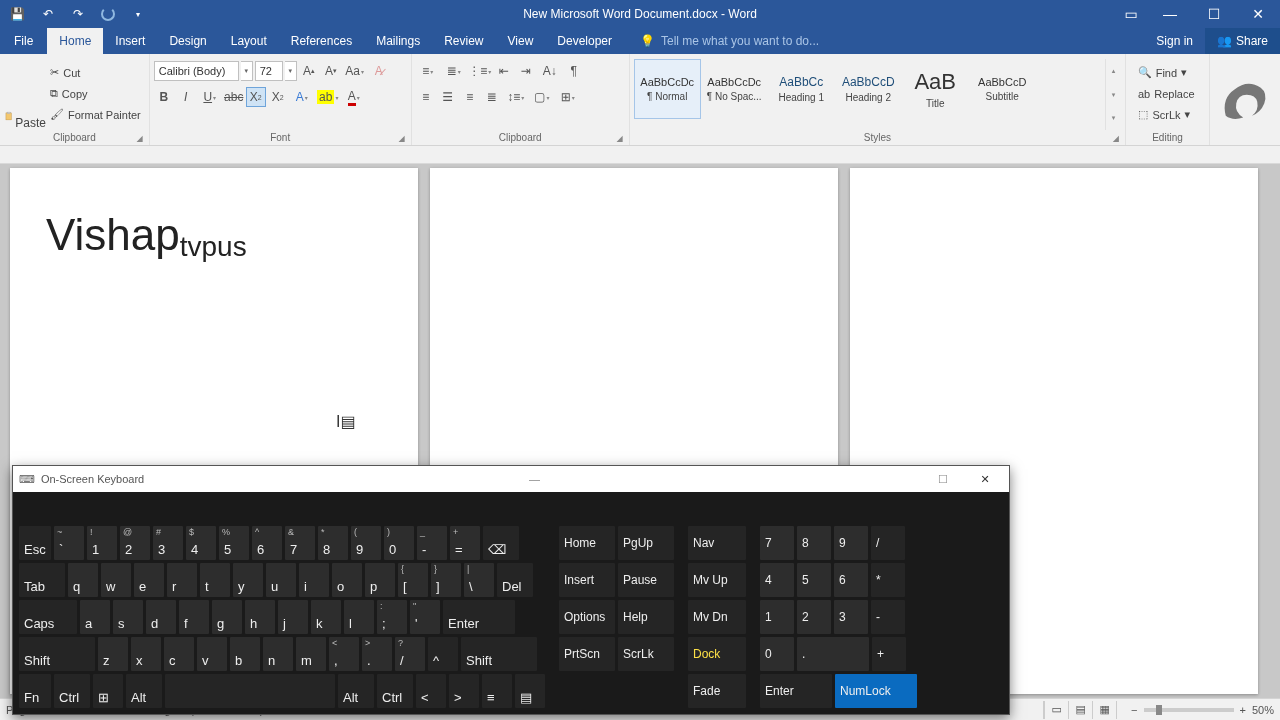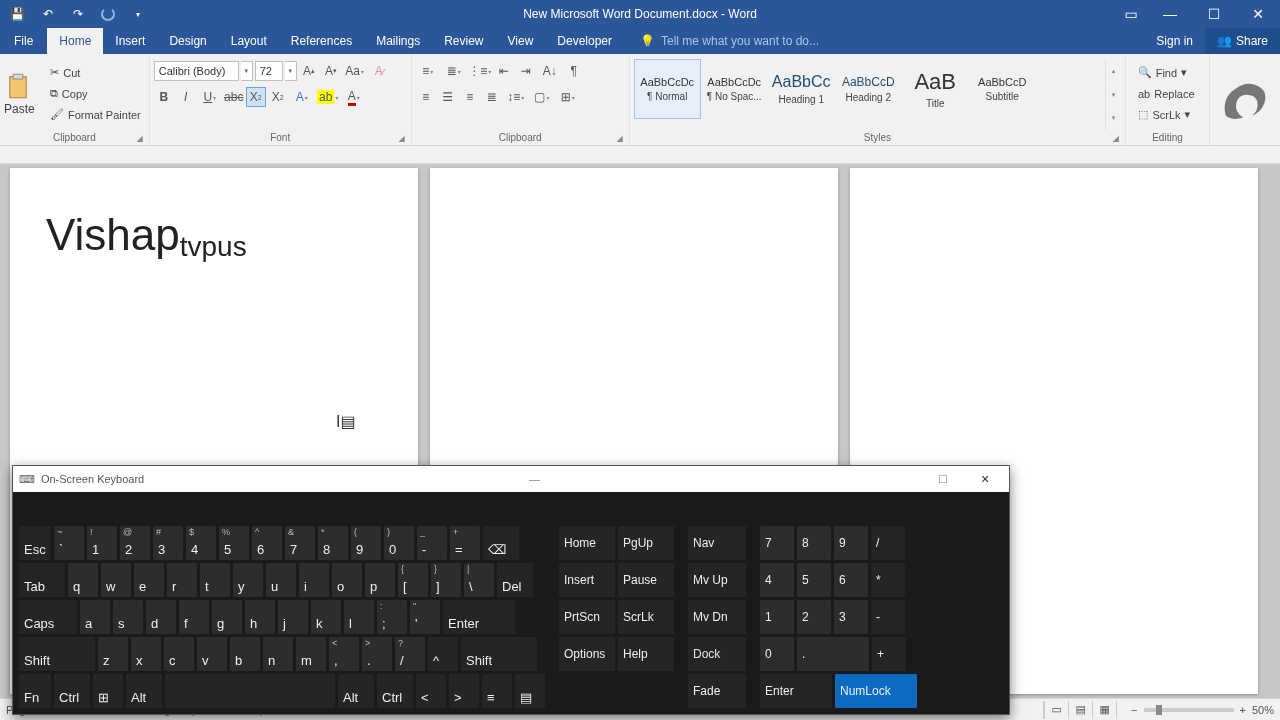--- a/index.html
+++ b/index.html
@@ -19,41 +19,41 @@
 .tellme{color:#aac5e6;padding-left:16px;display:flex;align-items:center;gap:6px}
 .tellme .bulb{color:#aac5e6}
 .mright{margin-left:auto;display:flex}
 .signin{padding:0 12px;display:flex;align-items:center}
 .share{background:#1e4e8c;padding:0 12px;display:flex;align-items:center;gap:4px}
 .ribbon{height:92px;background:#f1f1f1;border-bottom:1px solid #d4d4d4;display:flex;position:relative}
 .group{border-right:1px solid #e1e1e1;display:flex;flex-direction:column;padding:3px 4px 0}
 .grouplabel{font-size:10px;color:#666;text-align:center;padding:2px 0;position:relative}
 .dlaunch{position:absolute;right:2px;bottom:2px;font-size:8px;color:#888}
 .gbody{flex:1;display:flex}
-.bigbtn{width:42px;display:flex;flex-direction:column;align-items:flex-start;justify-content:center;gap:2px;color:#444}
+.bigbtn{width:42px;display:flex;flex-direction:row;align-items:flex-end;justify-content:center;gap:2px;color:#444}
 .bigbtn svg{width:28px;height:28px}
 .vstack{display:flex;flex-direction:column;gap:1px;justify-content:center}
 .sbtn{height:20px;display:flex;align-items:center;gap:4px;padding:0 4px;color:#444;font-size:11px}
 .fontrow{display:flex;gap:2px;align-items:center;height:22px}
 .combo{border:1px solid #c0c0c0;background:#fff;height:20px;display:flex;align-items:center;padding:0 4px;font-size:11px;color:#333}
 .combo.fname{width:85px}
 .combo.fsize{width:28px}
 .dd{width:12px;height:20px;border:1px solid #c0c0c0;border-left:none;background:#fff;display:flex;align-items:center;justify-content:center;font-size:7px;color:#666}
 .ibtn{width:20px;height:20px;display:flex;align-items:center;justify-content:center;color:#555;font-size:12px}
 .ibtn.w{width:24px}
 .ibtn .sub{font-size:7px;vertical-align:sub}
 .ibtn .sup{font-size:7px;vertical-align:super}
 .ibtn .dda{font-size:6px;margin-left:1px;color:#888}
 .styles{flex:1}
 .styles .gbody{gap:0}
 .stylegrid{display:flex;flex:1}
 .styleitem{width:67px;height:60px;border:1px solid transparent;display:flex;flex-direction:column;align-items:center;justify-content:center;gap:3px;margin-top:2px}
 .styleitem.sel{border:1px solid #a5c5e8;background:#e6eff9}
 .styleprev{font-size:11px;color:#333}
-.styleprev.h1{color:#1f4e79;font-size:16px}
+.styleprev.h1{color:#1f4e79;font-size:12px}
 .styleprev.h2{color:#1f4e79;font-size:12px}
 .styleprev.title{font-size:22px;color:#333}
 .stylename{font-size:10px;color:#444;text-align:center}
 .stylemore{width:16px;display:flex;flex-direction:column;border-left:1px solid #e1e1e1;margin-top:2px}
 .stylemore div{flex:1;display:flex;align-items:center;justify-content:center;font-size:7px;color:#888}
 .editing .vstack{padding:0 4px}
 .dragon{width:70px;display:flex;align-items:center;justify-content:center}
 .dragon svg{width:56px;height:56px}
 .ruler{height:18px;background:#f1f1f1;border-bottom:1px solid #d9d9d9}
 .docarea{height:calc(720px - 28px - 26px - 92px - 18px - 22px);background:#c8c8c8;display:flex;gap:12px;padding:4px 10px;overflow:hidden}
@@ -66,21 +66,21 @@
 .osk-title .wb{width:36px;text-align:center;color:#888;margin-left:auto}
 .osk-title .wbc{width:36px;text-align:center;color:#333}
 .osk-body{padding:6px;display:flex;gap:14px}
 .kcol{display:flex;flex-direction:column;gap:3px}
 .krow{display:flex;gap:3px}
 .key{background:#2d2d2d;color:#eee;height:34px;display:flex;align-items:flex-end;padding:3px 5px;font-size:13px;min-width:28px;border-radius:1px;position:relative}
 .key.dark{background:#252525}
 .key.mid{align-items:center}
 .key .s1{position:absolute;top:1px;left:3px;font-size:9px;color:#bbb}
 .key.wide{min-width:48px}
-.key.disabled{color:#e5e5e5}
+.key.disabled{color:#fde047}
 .key.active{background:#0a6bc0}
 .key.sm{font-size:12px}
 .statusbar{position:absolute;bottom:0;left:0;right:0;height:22px;background:#f1f1f1;border-top:1px solid #d4d4d4;display:flex;align-items:center;font-size:11px;color:#555;padding:0 6px;gap:14px}
 .statusbar .sseg{display:flex;align-items:center;gap:4px}
 .statusbar .spacer{flex:1}
 .viewbtns{display:flex;border-left:1px solid #ccc;border-right:1px solid #ccc}
 .viewbtns div{width:24px;height:18px;display:flex;align-items:center;justify-content:center;border-left:1px solid #ccc}
 .zoom{display:flex;align-items:center;gap:6px}
 .zoombar{width:90px;height:4px;background:#ccc;position:relative}
 .zoombar .zt{position:absolute;left:12px;top:-3px;width:6px;height:10px;background:#888}
@@ -387,26 +387,26 @@
     <div class="kcol" id="knav">
         <div class="krow">
           <div class="key dark wide mid sm" style="min-width: 56px;">Home</div>
           <div class="key dark wide mid sm" style="min-width: 56px;">PgUp</div>
         </div>
         <div class="krow">
           <div class="key dark wide mid sm" style="min-width: 56px;">Insert</div>
           <div class="key dark wide mid sm" style="min-width: 56px;">Pause</div>
         </div>
         <div class="krow">
+          <div class="key dark wide mid sm" style="min-width: 56px;">Options</div>
+          <div class="key dark wide mid sm" style="min-width: 56px;">Help</div>
+        </div>
+        <div class="krow">
           <div class="key dark wide mid sm" style="min-width: 56px;">PrtScn</div>
           <div class="key dark wide mid sm" style="min-width: 56px;">ScrLk</div>
-        </div>
-        <div class="krow">
-          <div class="key dark wide mid sm" style="min-width: 56px;">Options</div>
-          <div class="key dark wide mid sm" style="min-width: 56px;">Help</div>
         </div>
       </div>
     <div class="kcol" id="kcol3">
         <div class="krow">
           <div class="key dark wide mid sm" style="min-width: 58px;">Nav</div>
         </div>
         <div class="krow">
           <div class="key dark wide mid sm" style="min-width: 58px;">Mv Up</div>
         </div>
         <div class="krow">

